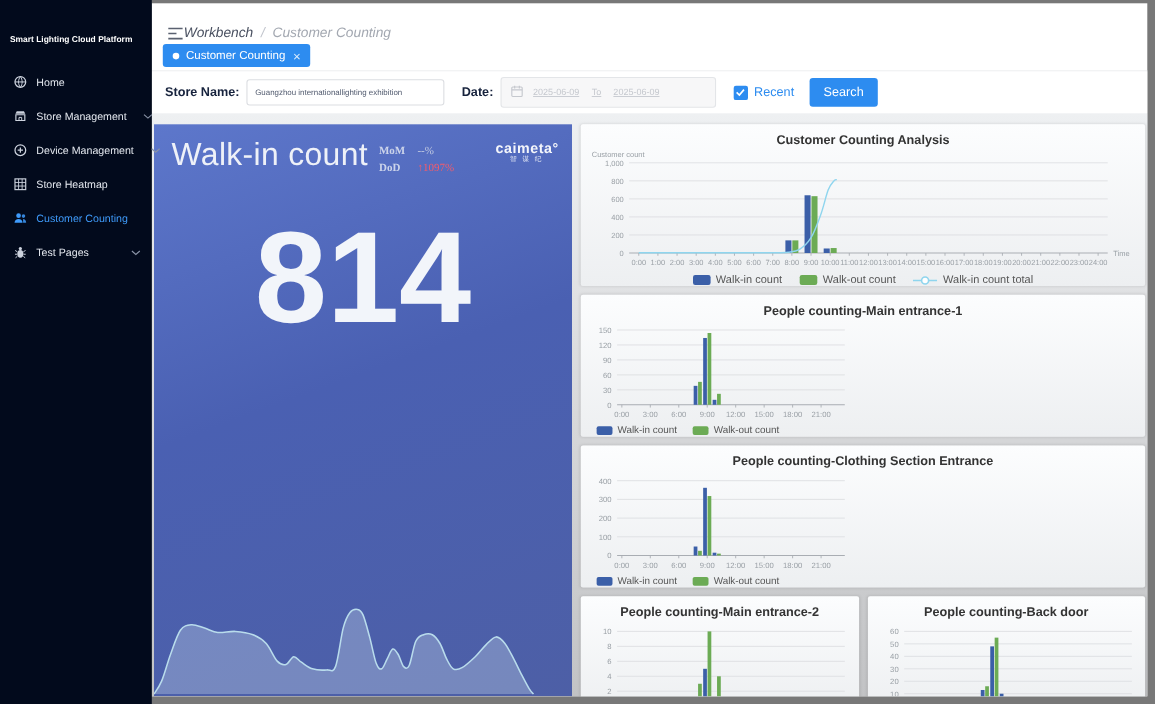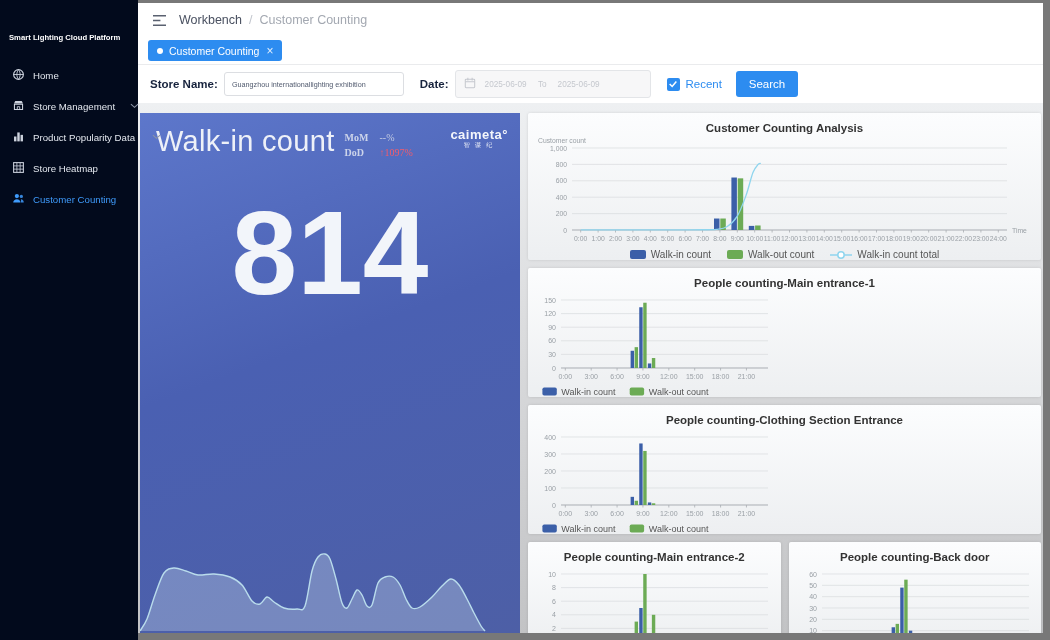--- a/index.html
+++ b/index.html
@@ -15,37 +15,37 @@
   .sb-title { padding:27px 8px 14px 9px; }
   .sb-title span { display:inline-block; font-size:12px; font-weight:bold; color:#fff; white-space:nowrap; transform:scale(.64); transform-origin:left center; }
   .sb-item { display:flex; align-items:center; gap:8px; padding:9px 10px 9px 12px; font-size:10.5px; color:#e4e8ef; cursor:pointer; }
   .sb-item .sb-ic { display:flex; width:13px; color:#cdd3de; flex:0 0 13px; }
   .sb-item .chev { margin-left:auto; color:#8a93a6; display:flex; }
   .sb-item.active { color:#3f9bfb; }
   .sb-item.active .sb-ic { color:#3f9bfb; }
   .sb-item span.lbl { display:inline-block; white-space:nowrap; transform:scale(.92); transform-origin:left center; }
   
   .main { position:absolute; left:138px; top:3px; width:905px; height:630px; background:#fff; display:flex; flex-direction:column; z-index:2; }
-  .topbar { height:34px; display:flex; align-items:center; padding:0 14px; gap:12px; flex:0 0 auto; }
+  .topbar { height:34px; display:flex; align-items:flex-end; padding:0 14px; flex:0 0 auto;font-style:italic; }
   .hamburger { display:flex; cursor:pointer; }
   .breadcrumb { font-size:12.5px; color:#495060; display:flex; align-items:center; }
   .breadcrumb .sep { color:#c0c4cc; margin:0 7px; }
   .breadcrumb .current { color:#a3a8b1; }
   .top-right { margin-left:auto; display:flex; align-items:center; gap:20px; font-size:11px; color:#5a6170; }
   .top-right .tr-item { display:flex; align-items:center; gap:5px; cursor:pointer; }
   .tabbar { height:28px; border-bottom:1px solid #eaebed; display:flex; align-items:center; padding:0 10px; flex:0 0 auto; }
   .tab { background:#2d8cf0; color:#fff; height:21px; border-radius:3px; display:flex; align-items:center; gap:6px; padding:0 9px; font-size:10.5px; cursor:pointer; }
   .tab .dot { width:6px; height:6px; border-radius:50%; background:#fff; }
   .tab .close { font-size:12px; opacity:.85; margin-left:1px; line-height:1; }
   
   .filterbar { height:38px; display:flex; align-items:center; padding:0 12px; background:#fff; flex:0 0 auto; }
   .flabel { font-size:11.5px; font-weight:bold; color:#17233d; white-space:nowrap; }
   .select { width:180px; height:24px; border:1px solid #dcdee2; border-radius:3px; display:flex; align-items:center; justify-content:space-between; padding:0 7px; margin-left:6px; color:#515a6e; background:#fff; cursor:pointer; overflow:hidden; }
   .select .sel-val { display:inline-block; font-size:10px; white-space:nowrap; transform:scale(.72); transform-origin:left center; width:200px; }
-  .datebox { width:196px; height:28px; border:1px solid #e3e5e8; background:#f7f7f8; border-radius:3px; display:flex; align-items:center; padding:0 8px; margin-left:6px; color:#c5c8ce; font-size:10px; gap:4px; cursor:not-allowed; }
+  .datebox { width:196px; height:28px; border:1px solid #e3e5e8; background:#f7f7f8; border-radius:3px; display:flex; align-items:center; padding:0 8px; margin-left:6px; color:#c5c8ce; font-size:10px; gap:4px; cursor:not-allowed;text-decoration:underline; }
   .datebox .dval { display:inline-block; transform:scale(.82); transform-origin:center; white-space:nowrap; }
   .datebox .to { margin:0 2px; transform:scale(.82); }
   .dl { margin-left:16px; }
   .check { display:flex; align-items:center; gap:6px; margin-left:16px; cursor:pointer; }
   .checkbox { width:13px; height:13px; background:#2d8cf0; border-radius:2px; display:flex; align-items:center; justify-content:center; }
   .check .clabel { font-size:11.5px; color:#2d8cf0; }
   .search-btn { width:62px; height:26px; background:#2d8cf0; color:#fff; border:none; border-radius:3px; font-size:11.5px; margin-left:14px; cursor:pointer; font-family:inherit;text-align:center; }
   
   .content { flex:1; display:flex; background:linear-gradient(180deg,#eef0f2 0%,#dcdddf 40%,#c2c3c5 100%); padding:10px 2px 0 2px; overflow:hidden; }
   .blue-panel { width:380px; flex:0 0 380px; background:linear-gradient(160deg,#5d77cb 0%,#4a60b2 45%,#4d5fa6 100%); position:relative; color:#fff; overflow:hidden; }
@@ -104,36 +104,35 @@
         </svg>
       </span>
     <span class="lbl">Store Management</span>
     <span class="chev">
         <svg viewBox="0 0 10 6" width="9" height="6">
           <path d="M1 1l4 3.5L9 1" fill="none" stroke="currentColor" stroke-width="1.2"></path>
         </svg>
       </span>
   </div>
 
-
   <div class="sb-item">
     <span class="sb-ic">
         <svg viewBox="0 0 16 16" width="13" height="13">
-          <rect x="2.5" y="8" width="3" height="6" fill="currentColor"></rect>
-          <rect x="6.5" y="3" width="3" height="11" fill="currentColor"></rect>
-          <rect x="10.5" y="6" width="3" height="8" fill="currentColor"></rect>
-        </svg>
-      </span>
-    <span class="lbl">Product Popularity Data</span>
+          <circle cx="8" cy="8" r="6" fill="none" stroke="currentColor" stroke-width="1.4"></circle>
+          <path d="M8 5v6M5 8h6" stroke="currentColor" stroke-width="1.4"></path>
+        </svg>
+      </span>
+    <span class="lbl">Device Management</span>
     <span class="chev">
         <svg viewBox="0 0 10 6" width="9" height="6">
           <path d="M1 1l4 3.5L9 1" fill="none" stroke="currentColor" stroke-width="1.2"></path>
         </svg>
       </span>
   </div>
+
 
   <div class="sb-item">
     <span class="sb-ic">
         <svg viewBox="0 0 16 16" width="13" height="13">
           <rect x="2" y="2" width="12" height="12" fill="none" stroke="currentColor" stroke-width="1.3"></rect>
           <path d="M6 2v12M10 2v12M2 6h12M2 10h12" stroke="currentColor" stroke-width="1"></path>
         </svg>
       </span>
     <span class="lbl">Store Heatmap</span>
   </div>
@@ -143,20 +142,35 @@
         <svg viewBox="0 0 16 16" width="13" height="13">
           <circle cx="6" cy="5" r="2.6" fill="currentColor"></circle>
           <path d="M1.5 13c0-2.6 2-4.2 4.5-4.2s4.5 1.6 4.5 4.2z" fill="currentColor"></path>
           <circle cx="11.5" cy="5.5" r="2" fill="currentColor" opacity=".85"></circle>
           <path d="M11 8.8c2 0 3.5 1.6 3.5 4.2h-3.4z" fill="currentColor" opacity=".85"></path>
         </svg>
       </span>
     <span class="lbl">Customer Counting</span>
   </div>
 
+  <div class="sb-item">
+    <span class="sb-ic">
+        <svg viewBox="0 0 16 16" width="13" height="13">
+          <ellipse cx="8" cy="9.5" rx="3.4" ry="4.3" fill="currentColor"></ellipse>
+          <circle cx="8" cy="3.6" r="1.8" fill="currentColor"></circle>
+          <path d="M4.6 7.2L2.2 5.8M4.4 10H2M4.6 12.4l-2 1.6M11.4 7.2l2.4-1.4M11.6 10H14M11.4 12.4l2 1.6" stroke="currentColor" stroke-width="1.1"></path>
+        </svg>
+      </span>
+    <span class="lbl">Test Pages</span>
+    <span class="chev">
+        <svg viewBox="0 0 10 6" width="9" height="6">
+          <path d="M1 1l4 3.5L9 1" fill="none" stroke="currentColor" stroke-width="1.2"></path>
+        </svg>
+      </span>
+  </div>
 </div>
 
 <div class="main">
 
   <div class="topbar">
     <span class="hamburger">
         <svg viewBox="0 0 16 14" width="15" height="13">
           <path d="M1 2h14M1 7h8M1 12h14" stroke="#5a6170" stroke-width="1.6"></path>
         </svg>
       </span>

